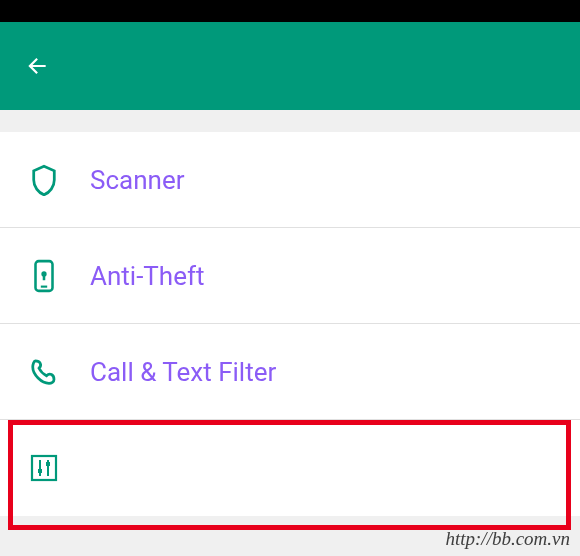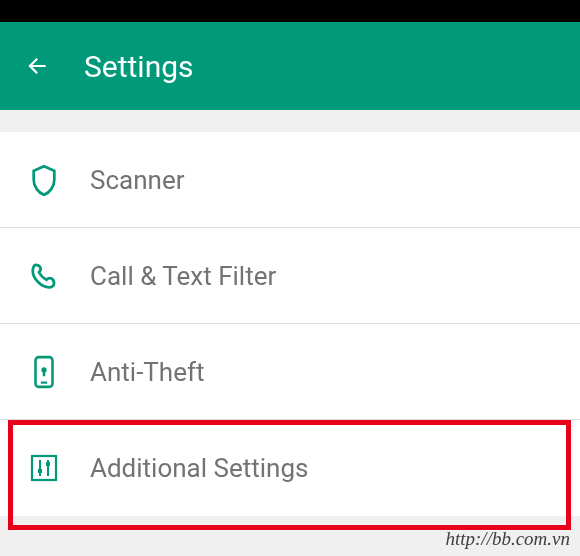--- a/index.html
+++ b/index.html
@@ -65,21 +65,21 @@
     .item-icon {
       width: 32px;
       height: 32px;
       display: flex;
       align-items: center;
       justify-content: center;
       flex-shrink: 0;
     }
     .item-label {
       font-size: 26px;
-      color: #737373;
+      color: #8b5cf6;
       margin-left: 30px;
       font-weight: 400;
     }
     .highlight-box {
       position: absolute;
       border: 5px solid #e8001b;
       left: 8px;
       right: 9px;
       top: 420px;
       height: 110px;
@@ -102,67 +102,65 @@
 <body>
 
 <div class="black-bar"></div>
 
 <div class="header">
   <div class="back-arrow">
     <svg width="28" height="28" viewBox="0 0 24 24">
       <path fill="#fff" d="M20 11H7.83l5.0-5.0L11.4 4.6 4 12l7.4 7.4 1.43-1.4-5.0-5.0H20z"></path>
     </svg>
   </div>
-  <div class="header-title">Settings</div>
 </div>
 
 <div class="spacer"></div>
 
 <div class="list">
 
   <div class="list-item">
     <div class="item-icon">
       <svg width="28" height="32" viewBox="0 0 24 28">
         <path fill="none" stroke="#00997a" stroke-width="2.4" d="M12 2 L21 6 L21 14 C21 20 17 25 12 27 C7 25 3 20 3 14 L3 6 Z"></path>
       </svg>
     </div>
     <div class="item-label">Scanner</div>
   </div>
 
   <div class="list-item">
     <div class="item-icon">
-      <svg width="30" height="30" viewBox="0 0 24 24">
-        <path fill="none" stroke="#00997a" stroke-width="2.2" stroke-linecap="round" d="M5 3 C5 3 8 3 9 5 C10 7 8 9 8 9 C8 9 10 13 14 15 C14 15 16 13 18 14 C20 15 20 18 20 18 C20 20 18 21 16 21 C10 21 3 14 3 8 C3 6 4 3 5 3 Z"></path>
-      </svg>
-    </div>
-    <div class="item-label">Call &amp; Text Filter</div>
-  </div>
-
-  <div class="list-item">
-    <div class="item-icon">
       <svg width="22" height="34" viewBox="0 0 20 32">
         <rect x="2" y="2" width="16" height="28" rx="3" fill="none" stroke="#00997a" stroke-width="2.4"></rect>
         <circle cx="10" cy="14" r="2.5" fill="#00997a"></circle>
         <path d="M10 16 L10 20" stroke="#00997a" stroke-width="2.4"></path>
         <rect x="7" y="25" width="6" height="2" fill="#00997a"></rect>
       </svg>
     </div>
     <div class="item-label">Anti-Theft</div>
   </div>
 
   <div class="list-item">
     <div class="item-icon">
+      <svg width="30" height="30" viewBox="0 0 24 24">
+        <path fill="none" stroke="#00997a" stroke-width="2.2" stroke-linecap="round" d="M5 3 C5 3 8 3 9 5 C10 7 8 9 8 9 C8 9 10 13 14 15 C14 15 16 13 18 14 C20 15 20 18 20 18 C20 20 18 21 16 21 C10 21 3 14 3 8 C3 6 4 3 5 3 Z"></path>
+      </svg>
+    </div>
+    <div class="item-label">Call &amp; Text Filter</div>
+  </div>
+
+  <div class="list-item">
+    <div class="item-icon">
       <svg width="28" height="28" viewBox="0 0 28 28">
         <rect x="2" y="2" width="24" height="24" fill="none" stroke="#00997a" stroke-width="2.2"></rect>
         <line x1="10" y1="6" x2="10" y2="22" stroke="#00997a" stroke-width="2"></line>
         <rect x="8" y="15" width="4" height="4" fill="#00997a"></rect>
         <line x1="18" y1="6" x2="18" y2="22" stroke="#00997a" stroke-width="2"></line>
         <rect x="16" y="8" width="4" height="4" fill="#00997a"></rect>
       </svg>
     </div>
-    <div class="item-label">Additional Settings</div>
   </div>
 
 </div>
 
 <div class="highlight-box"></div>
 
 <div class="watermark">http://bb.com.vn</div>
 
 </body></html>

